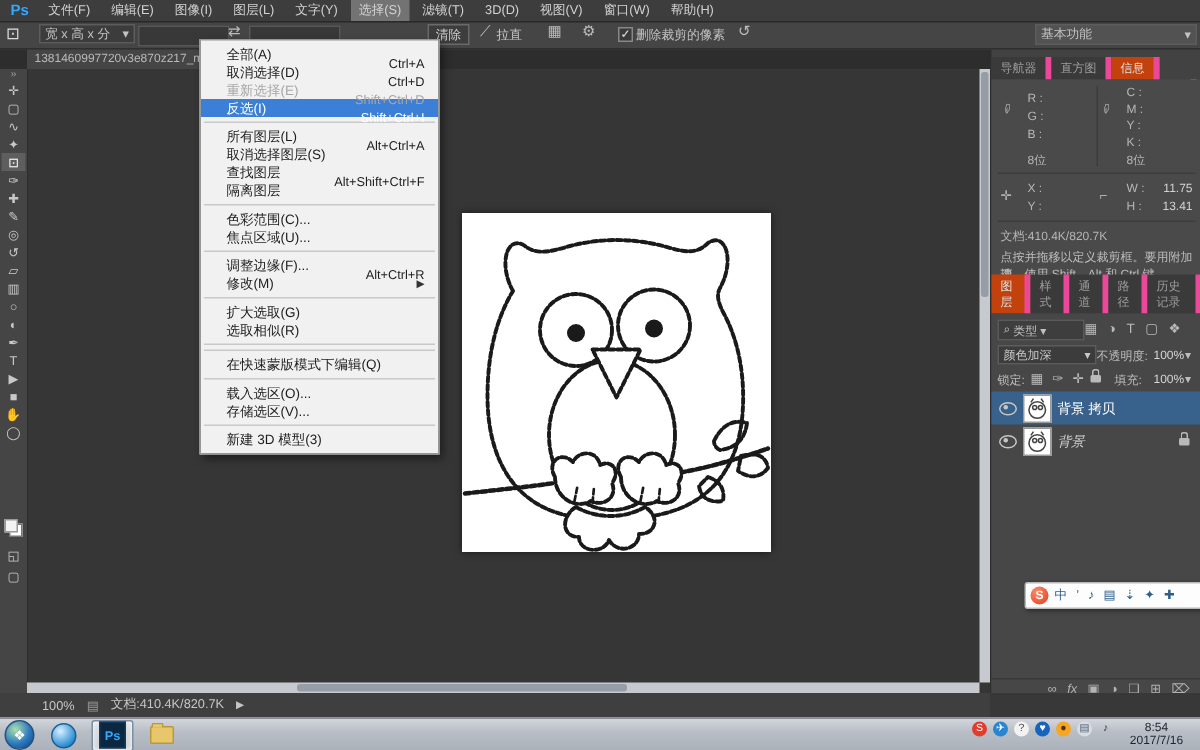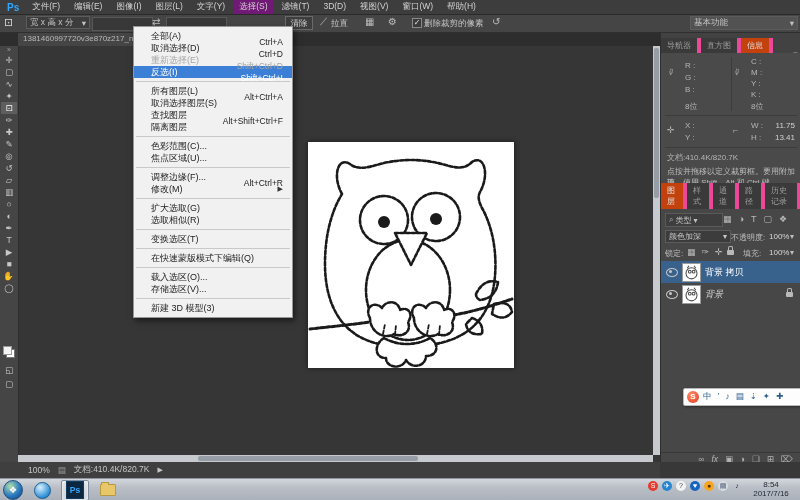--- a/index.html
+++ b/index.html
@@ -6,21 +6,21 @@
   .screen{position:relative;width:800px;height:500px;overflow:hidden;
     font-family:"Liberation Sans","DejaVu Sans",sans-serif;background:#363636;
     -webkit-font-smoothing:antialiased;}
   .abs{position:absolute;}
   
   .menubar{position:absolute;left:0;top:0;width:800px;height:14px;background:#3d3d3d;
     border-bottom:1px solid #2a2a2a;display:flex;align-items:center;z-index:5;}
   .pslogo{color:#31a8ff;font-weight:bold;font-size:10px;padding:0 8px 0 7px;}
   .menuitems{display:flex;gap:4px;}
   .mitem{color:#d2d2d2;font-size:8.5px;padding:1px 5px;cursor:default;white-space:nowrap;}
-  .mactive{background:#701a75;}
+  .mactive{background:#737373;}
   
   .optionsbar{position:absolute;left:0;top:14px;width:800px;height:18px;background:#454545;
     border-bottom:1px solid #2f2f2f;z-index:4;}
   .optionsbar .txt{color:#c3c3c3;font-size:8.5px;}
   .toolchip{position:absolute;left:4px;top:2px;color:#dadada;font-size:11px;}
   .dropbox{position:absolute;background:#3c3c3c;border:1px solid #5c5c5c;color:#c9c9c9;
     font-size:8px;display:flex;align-items:center;justify-content:space-between;padding:0 3px;}
   .optinput{position:absolute;background:#383838;border:1px solid #585858;height:10px;}
   .optbtn{position:absolute;background:#3d3d3d;border:1px solid #6a6a6a;color:#d0d0d0;
     font-size:8.5px;text-align:center;line-height:12px;}
@@ -289,23 +289,20 @@
         <span class="subarrow">▶</span>
       </div>
       <div class="msep"></div>
       <div class="mrow">
         <span>扩大选取(G)</span>
       </div>
       <div class="mrow">
         <span>选取相似(R)</span>
       </div>
       <div class="msep"></div>
-      <div class="mrow">
-        <span>变换选区(T)</span>
-      </div>
       <div class="msep"></div>
       <div class="mrow">
         <span>在快速蒙版模式下编辑(Q)</span>
       </div>
       <div class="msep"></div>
       <div class="mrow">
         <span>载入选区(O)...</span>
       </div>
       <div class="mrow">
         <span>存储选区(V)...</span>

